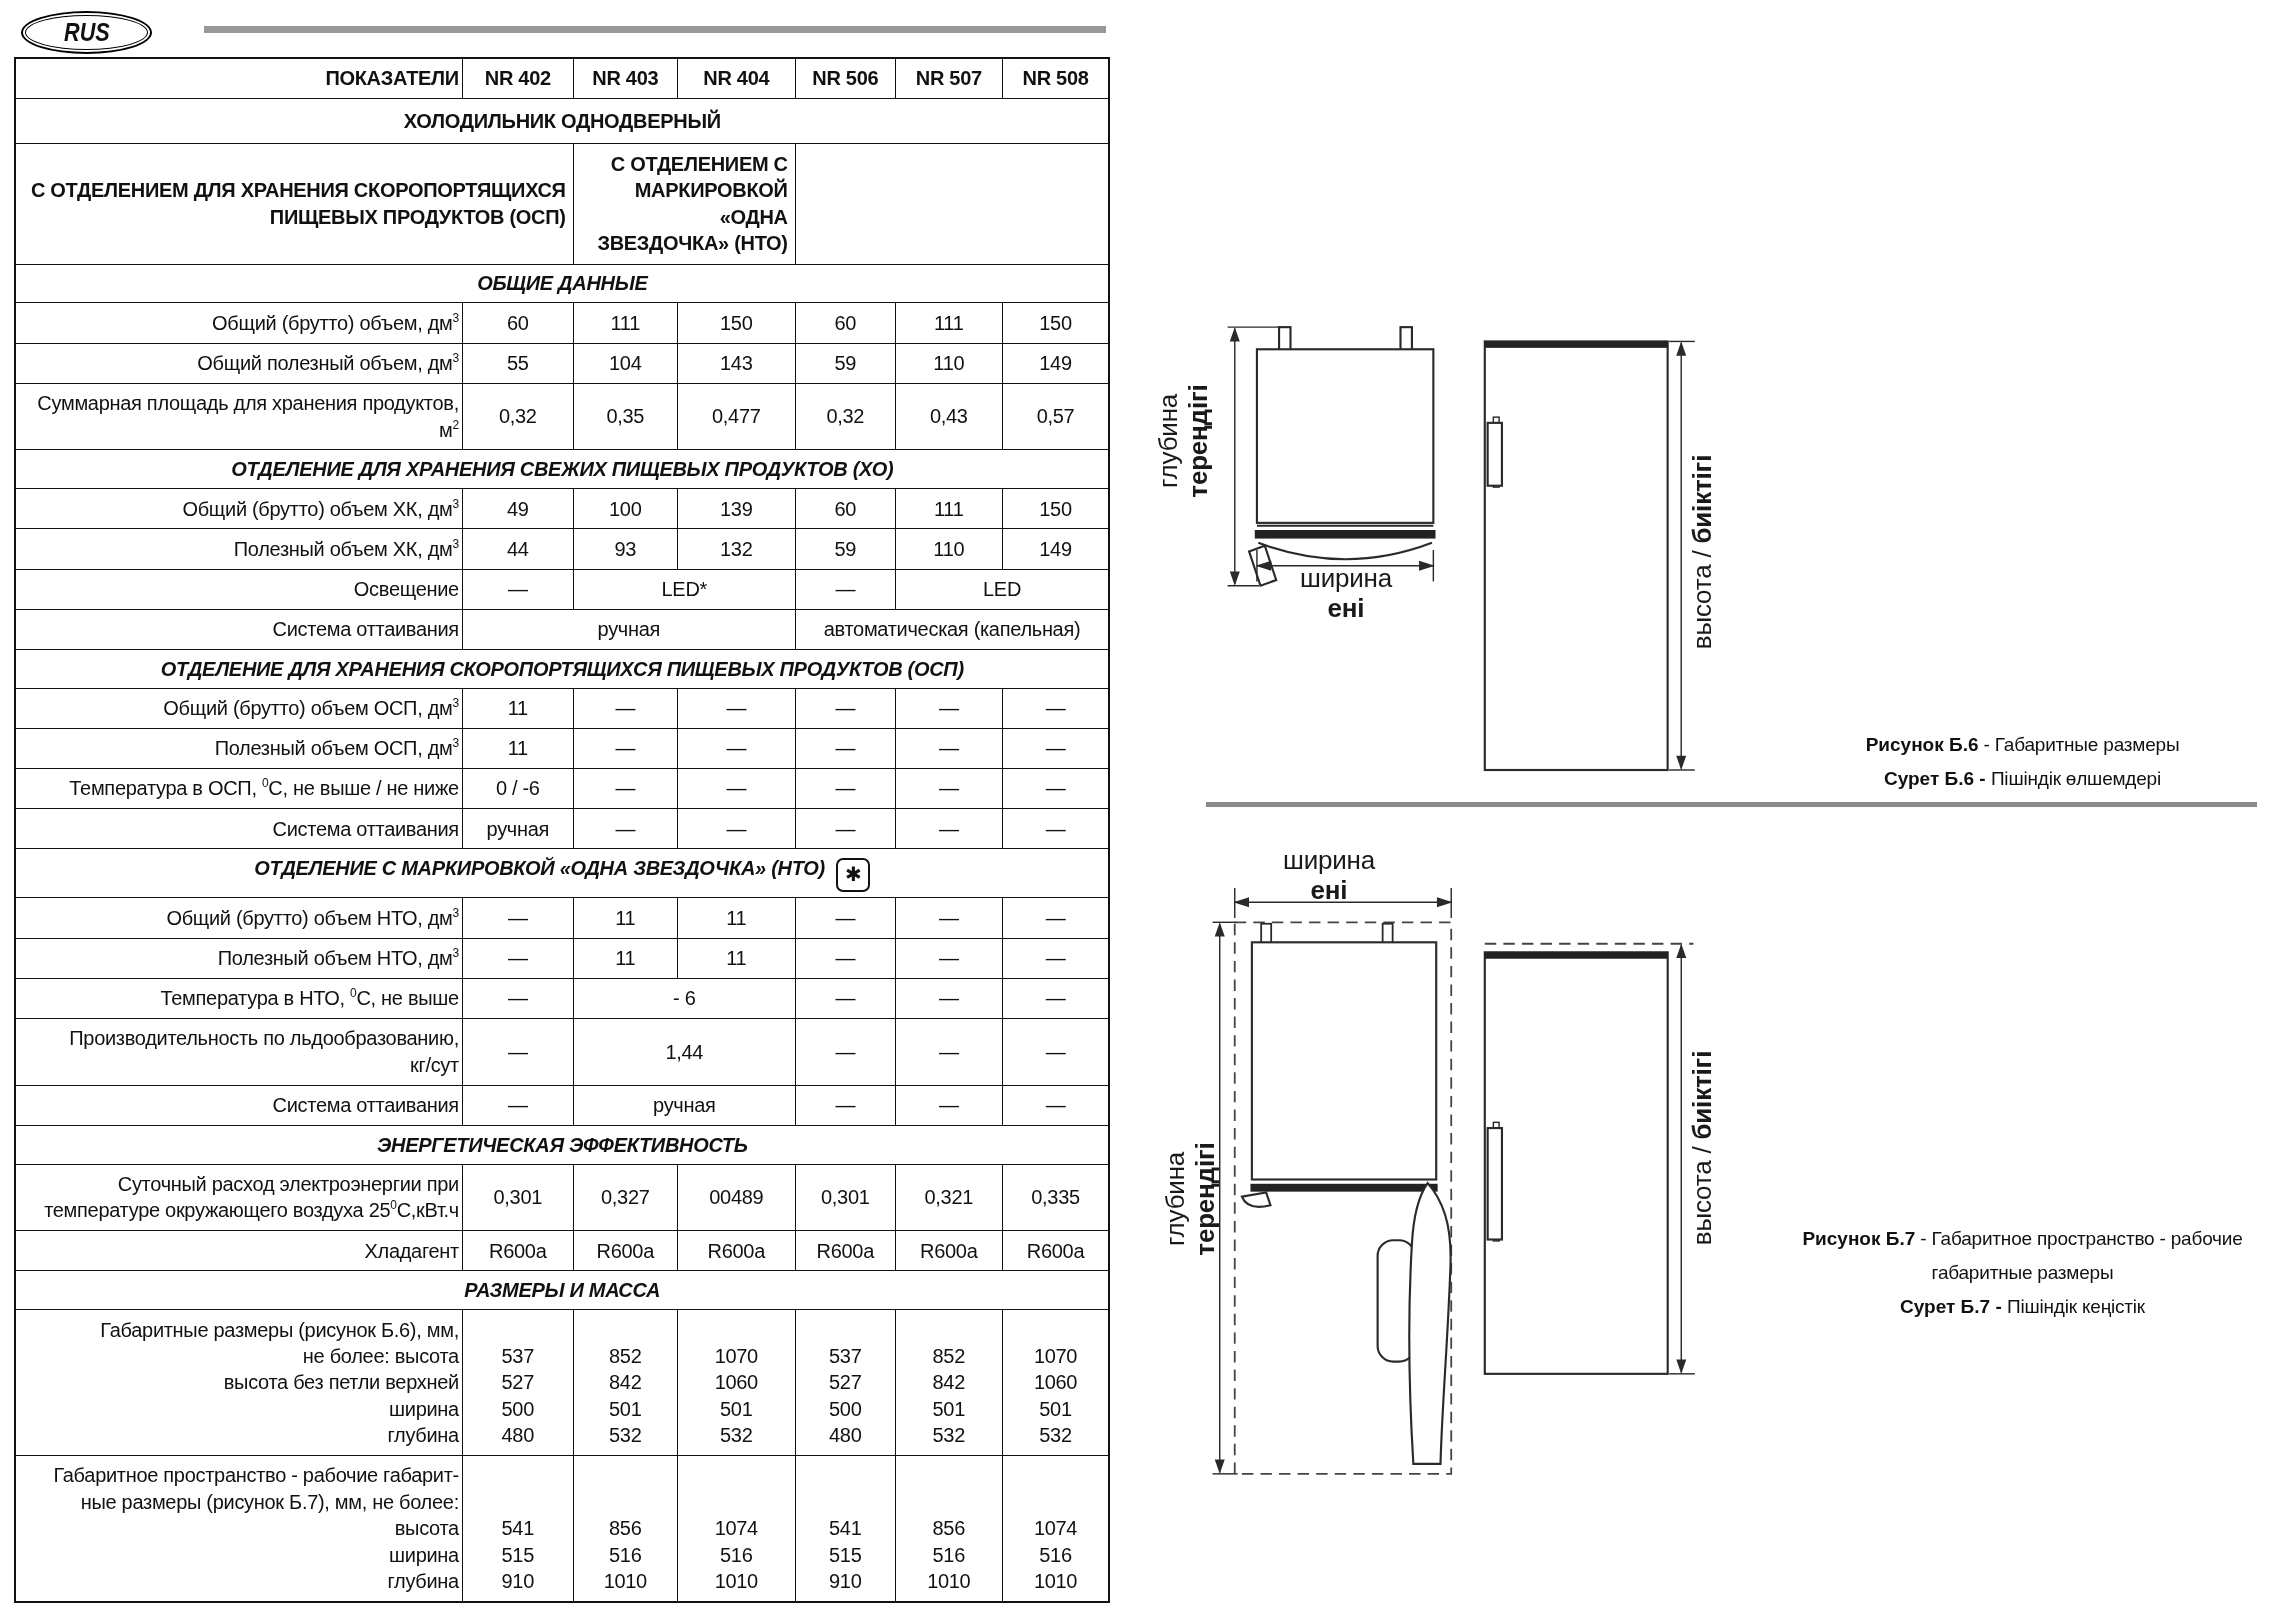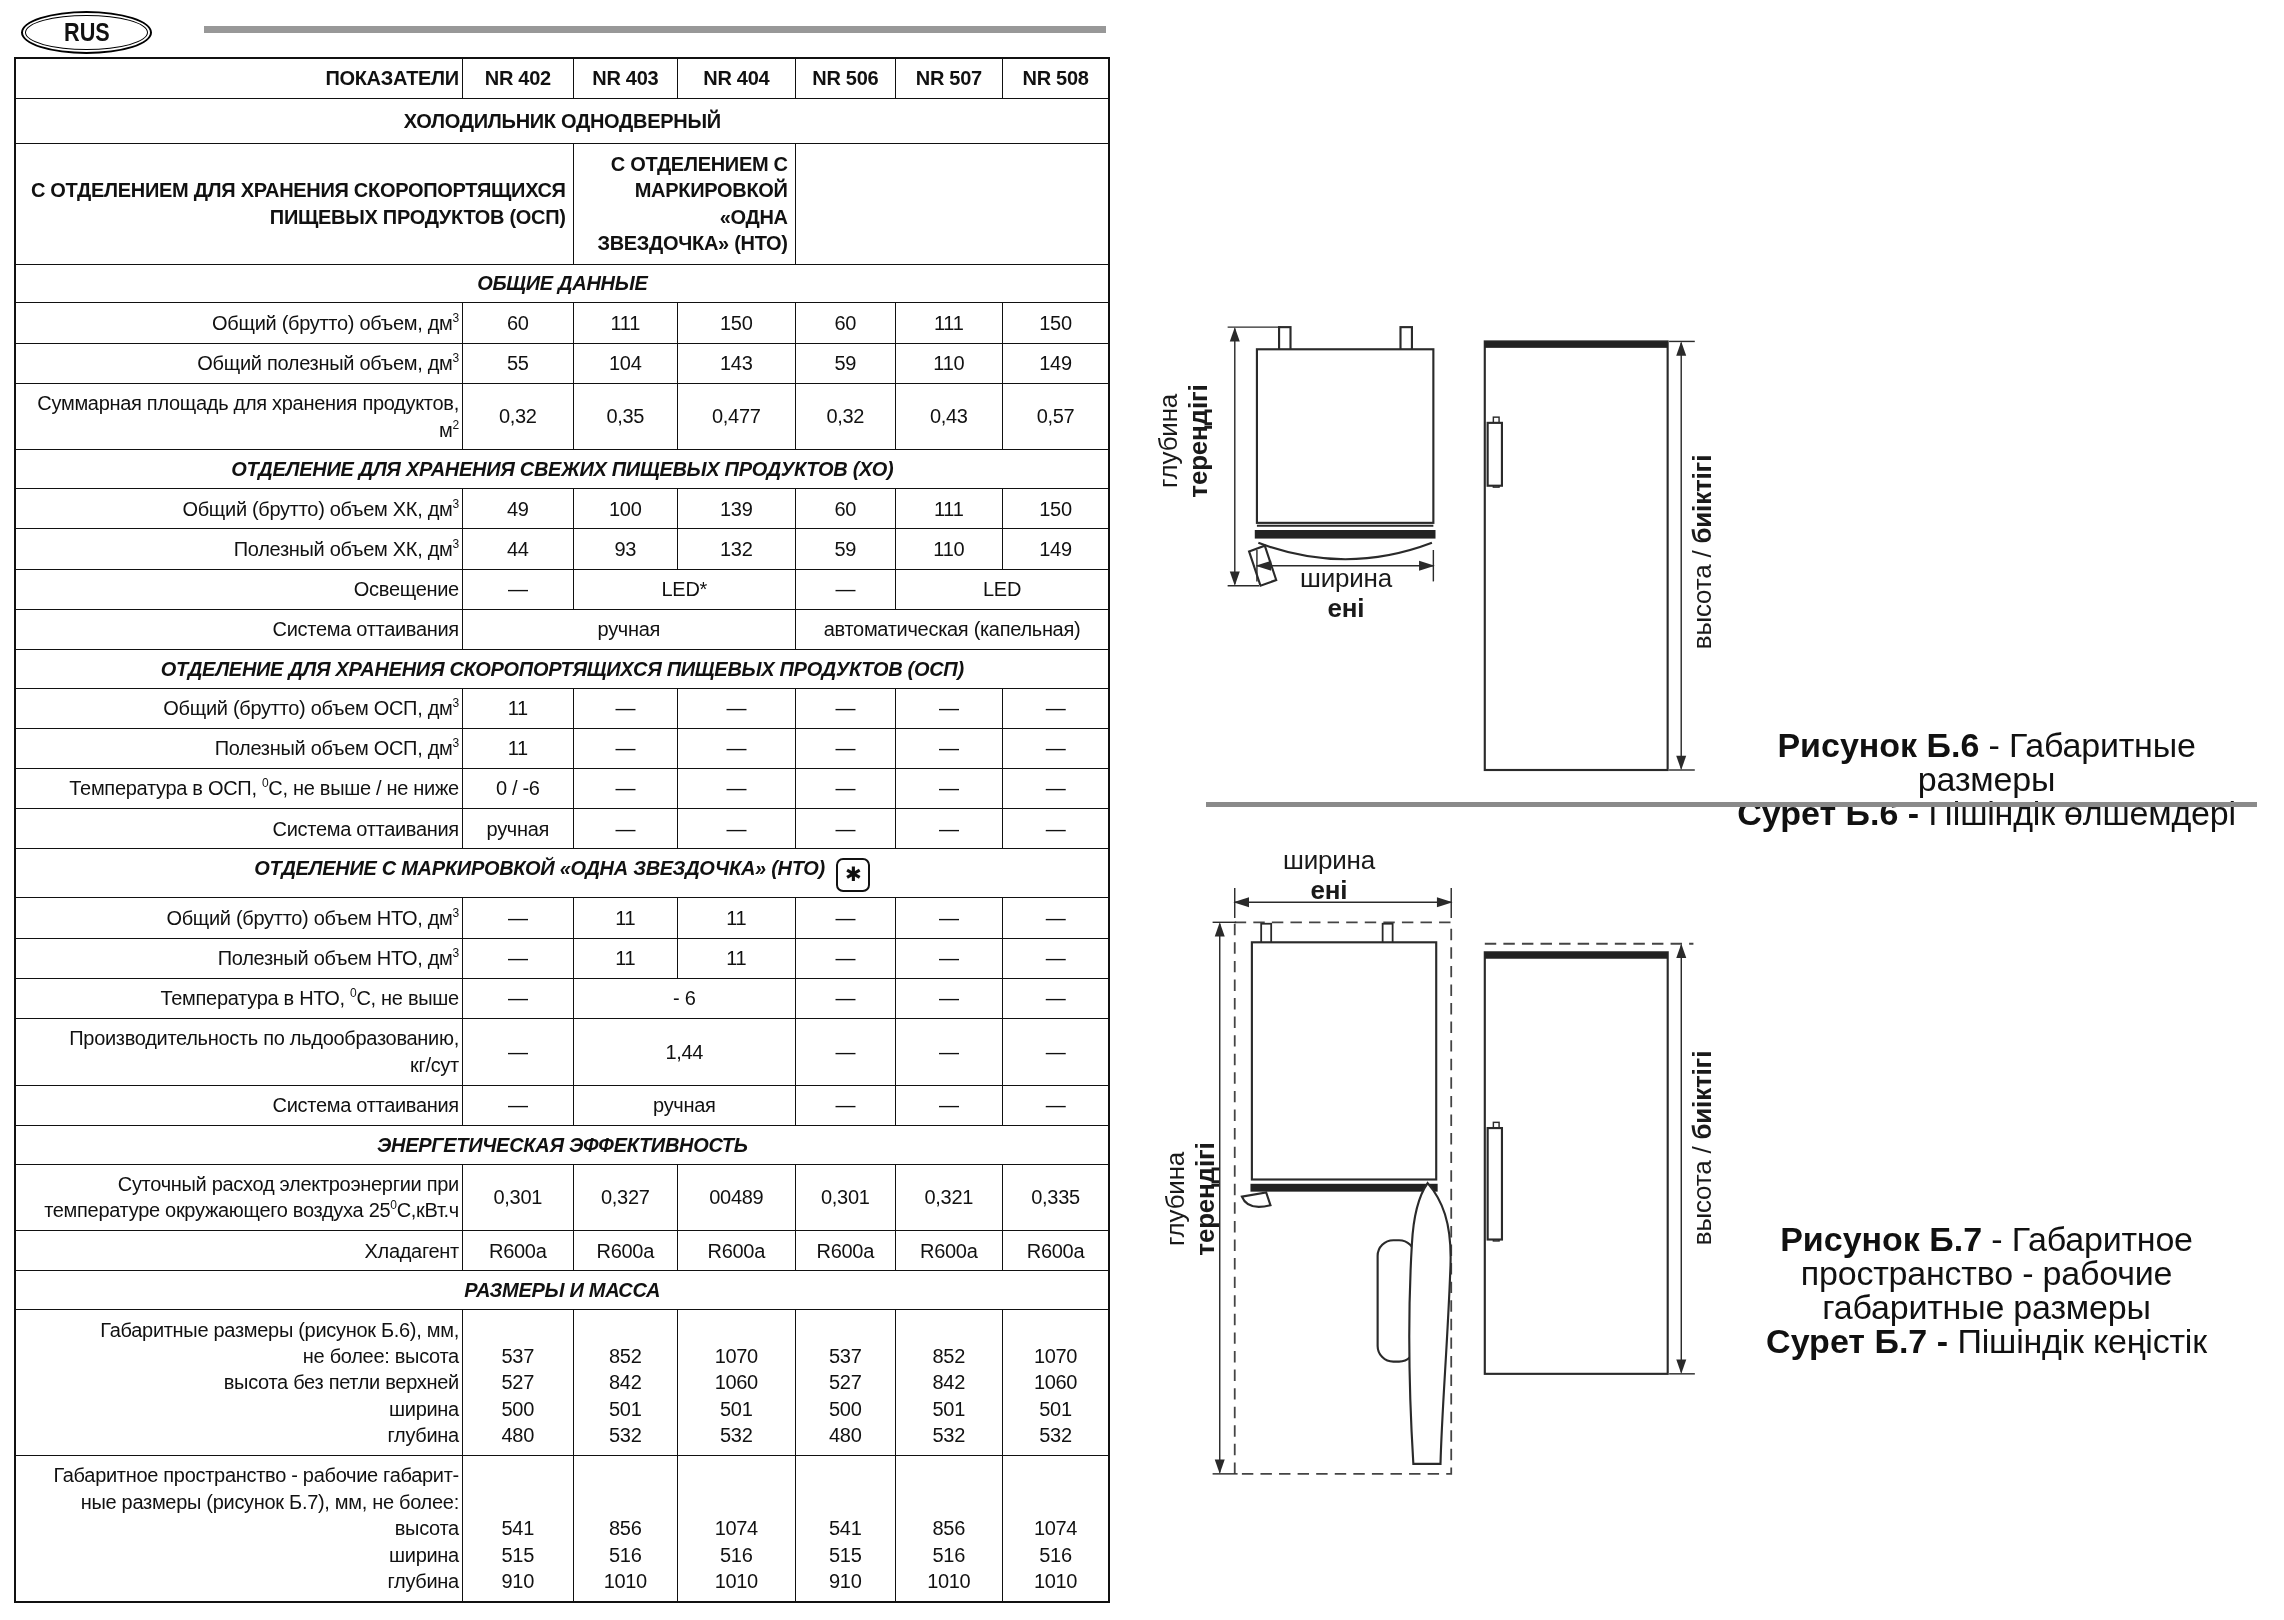--- a/index.html
+++ b/index.html
@@ -2,21 +2,21 @@
 <html style="font-size:11.4px"><head>
 <meta charset="utf-8">
 <style>
   html,body{margin:0;padding:0;background:#ffffff;}
   .page{
     position:relative;width:2284px;height:1621px;background:#ffffff;overflow:hidden;
     font-family:"Liberation Sans",sans-serif;color:#111;
   }
   
   .badge{position:absolute;left:21.4px;top:11.4px;width:127px;height:39px;border:2.1px solid #000;
-    border-radius:50%;display:flex;align-items:center;justify-content:center;}
+    border-radius:50%;display:flex;align-items:center;justify-content:center;font-style:italic;}
   .badge::before{content:"";position:absolute;inset:2.1px;border:1.4px solid #000;border-radius:50%;}
   .badge span{font-weight:bold;font-size:26.4px;letter-spacing:0;transform:scaleX(.82);}
   .topbar{position:absolute;left:204px;top:26px;width:902px;height:7.1px;background:#989898;}
 
   
   table.spec{position:absolute;left:14.3px;top:57px;width:1093px;border-collapse:collapse;
     table-layout:fixed;border:2.1px solid #111;}
   table.spec td{border:1.4px solid #111;font-size:20px;line-height:26.4px;letter-spacing:-0.3px;
     vertical-align:middle;word-wrap:break-word;}
   td.lbl{text-align:right;padding:6.4px 2.9px 6.4px 7.1px;}
@@ -32,22 +32,22 @@
   .star{display:inline-block;border:2.1px solid #111;border-radius:7.1px;width:30px;height:30px;
     line-height:29px;text-align:center;font-size:20px;font-style:normal;margin-left:11.4px;
     vertical-align:-5.7px;font-weight:normal;}
 
   
   .divider{position:absolute;left:1206px;top:802px;width:1051px;height:5px;background:#8a8a8a;}
   svg.art{position:absolute;}
   .dim-label{position:absolute;font-size:26px;line-height:30px;text-align:center;color:#1a1a1a;
     letter-spacing:-0.2px;}
   .dim-label.rot{transform:rotate(-90deg);}
-  .fig-caption{position:absolute;font-size:34px;line-height:34px;text-align:center;color:#111;
-    letter-spacing:-0.2px;}
+  .fig-caption{position:absolute;font-size:19px;line-height:34px;text-align:center;color:#111;
+    letter-spacing:-0.2px;margin-left:36px;}
   .fig-caption b{letter-spacing:0;}
 </style>
 </head>
 <body>
 
 <div class="page">
 
   <div class="badge">
     <span>RUS</span>
   </div>

